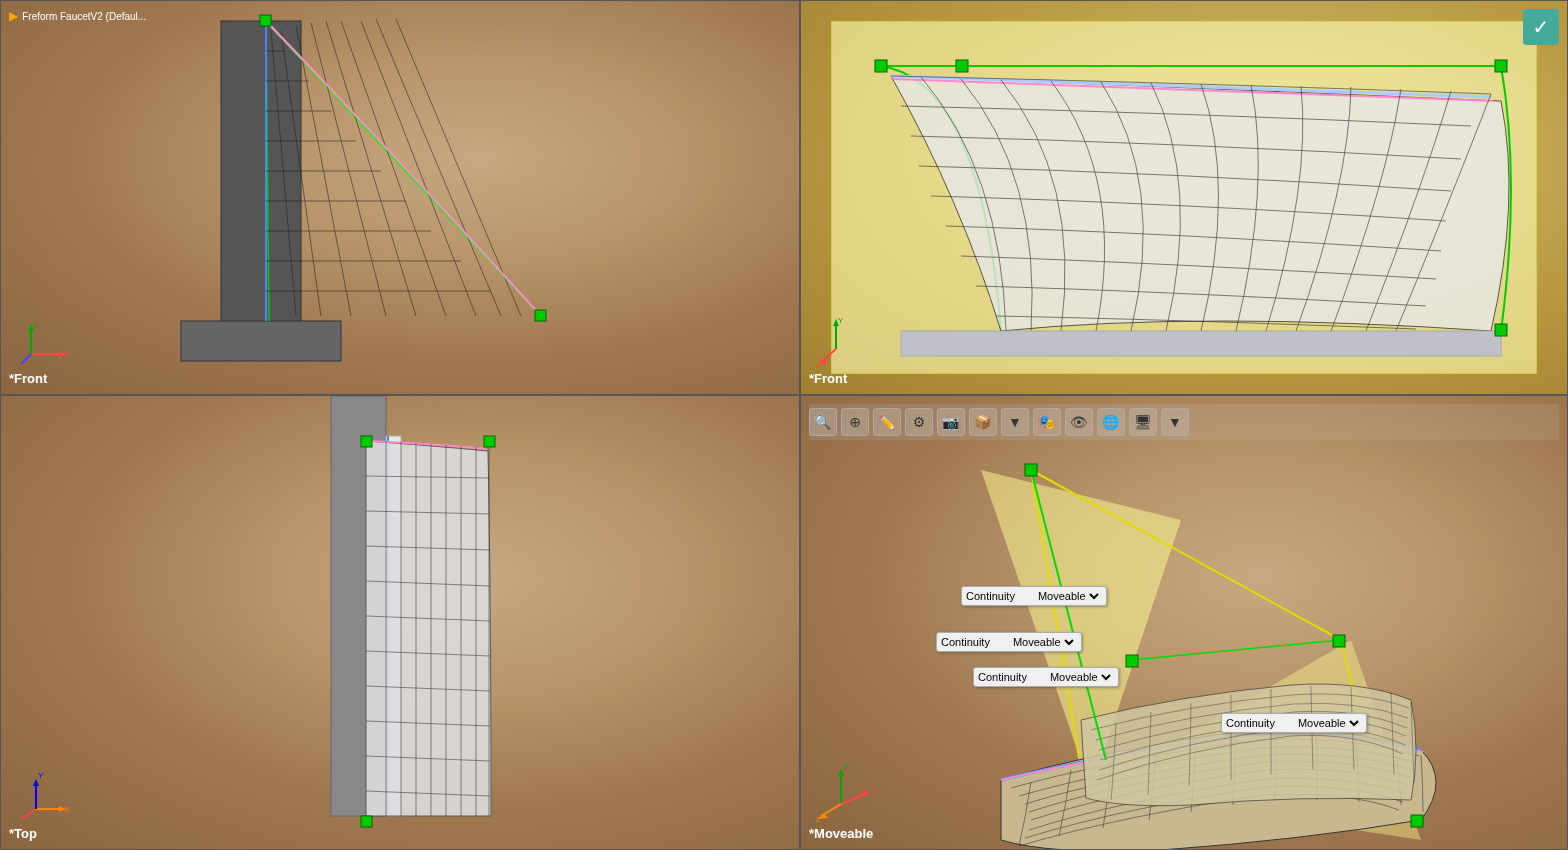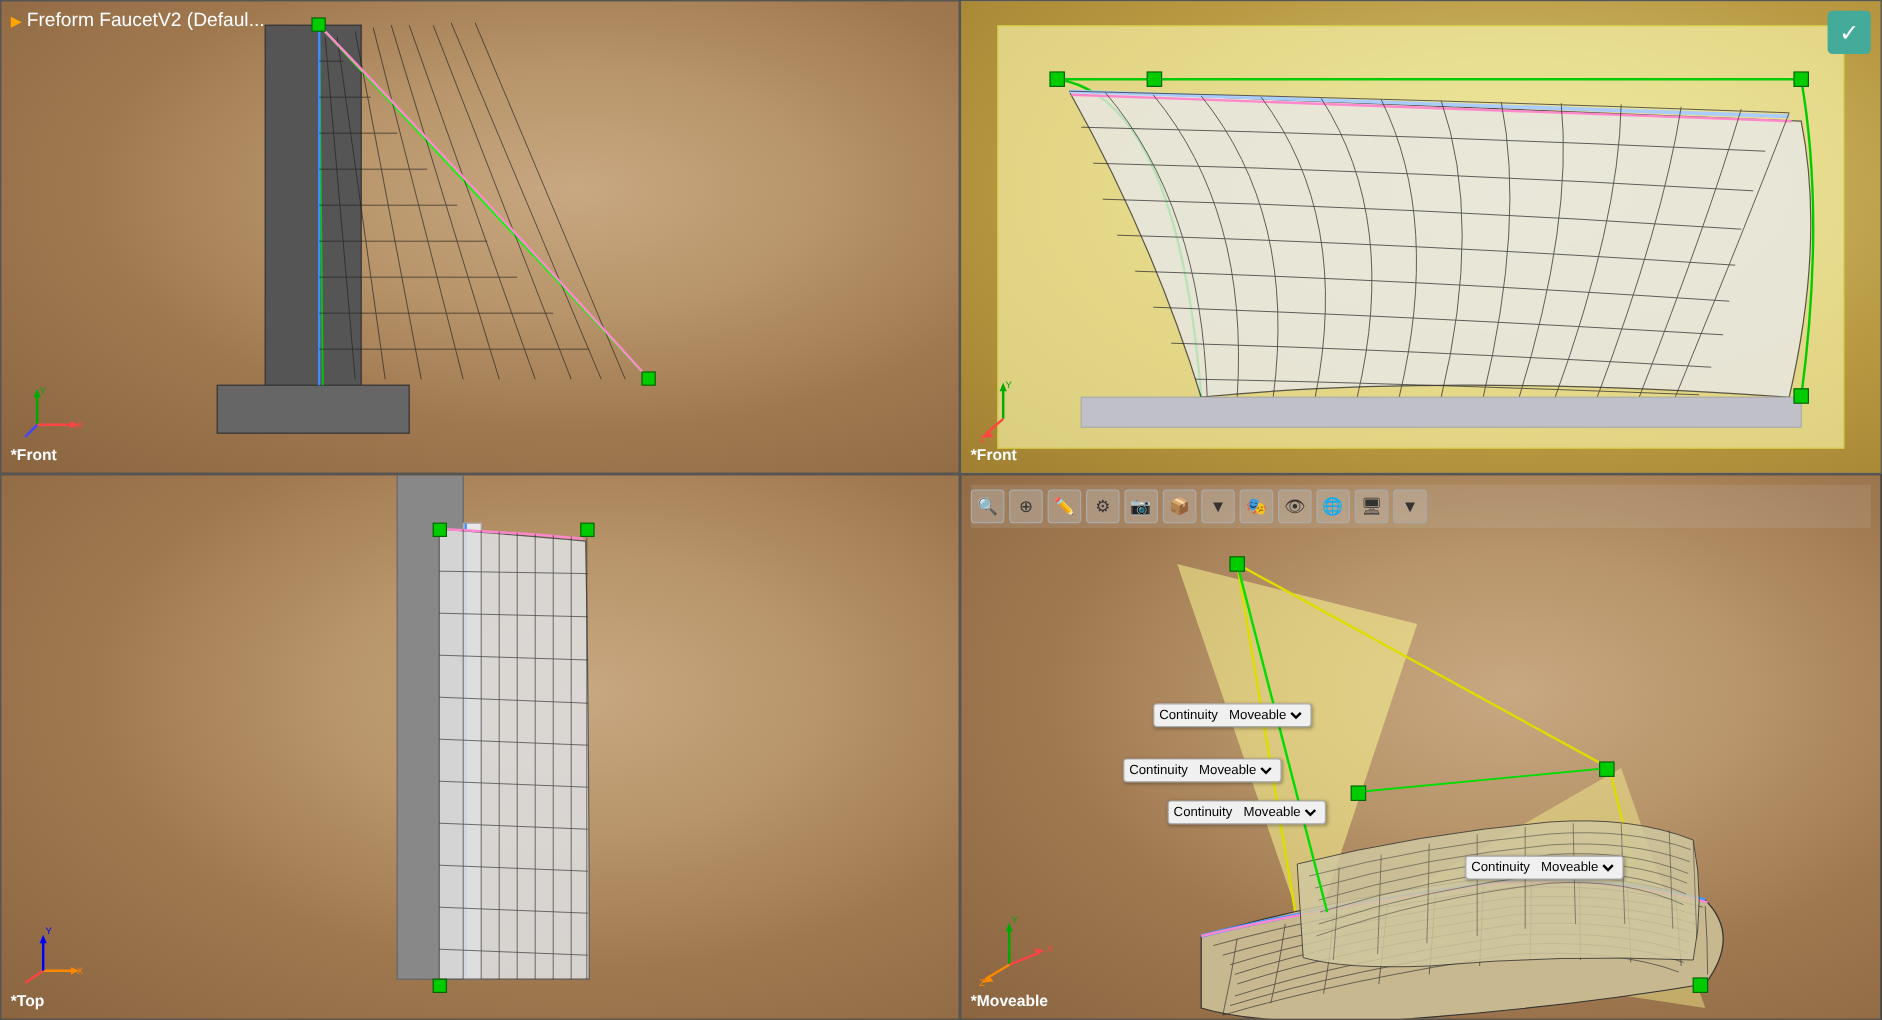--- a/index.html
+++ b/index.html
@@ -85,31 +85,30 @@
     
     .continuity-label {
       position: absolute;
       background: #f0f0f0;
       border: 1px solid #aaa;
       border-radius: 3px;
       padding: 2px 4px;
       font-size: 11px;
       display: flex;
       align-items: center;
-      gap: 5px;
+      gap: 19px;
       white-space: nowrap;
       box-shadow: 1px 1px 3px rgba(0,0,0,0.3);
     }
 
     .continuity-label select {
       border: none;
       background: transparent;
       font-size: 11px;
       cursor: pointer;
-      text-align: right;
     }
 
     .checkmark-btn {
       position: absolute;
       top: 8px;
       right: 8px;
       width: 36px;
       height: 36px;
       background: #4a9;
       border-radius: 4px;
@@ -131,21 +130,21 @@
   </style>
 </head>
 <body>
 
 <div class="viewport-grid">
 
   <div class="viewport viewport-front">
 
     <div class="title-bar">
       <span style="color:#ffa500;">▶</span>
-      <span style="color:#fff; font-size:16px;">Freform FaucetV2 (Defaul...</span>
+      <span style="color:#fff; font-size:10px;">Freform FaucetV2 (Defaul...</span>
     </div>
 
     <svg class="viewport-svg">
 
       <rect x="220" y="20" width="80" height="330" fill="#555" stroke="#333"></rect>
       <rect x="180" y="320" width="160" height="40" fill="#666" stroke="#333"></rect>
 
       <line x1="265" y1="20" x2="540" y2="315" stroke="#00ff00" stroke-width="2"></line>
       <line x1="265" y1="20" x2="268" y2="320" stroke="#00cc00" stroke-width="1.5"></line>
 

